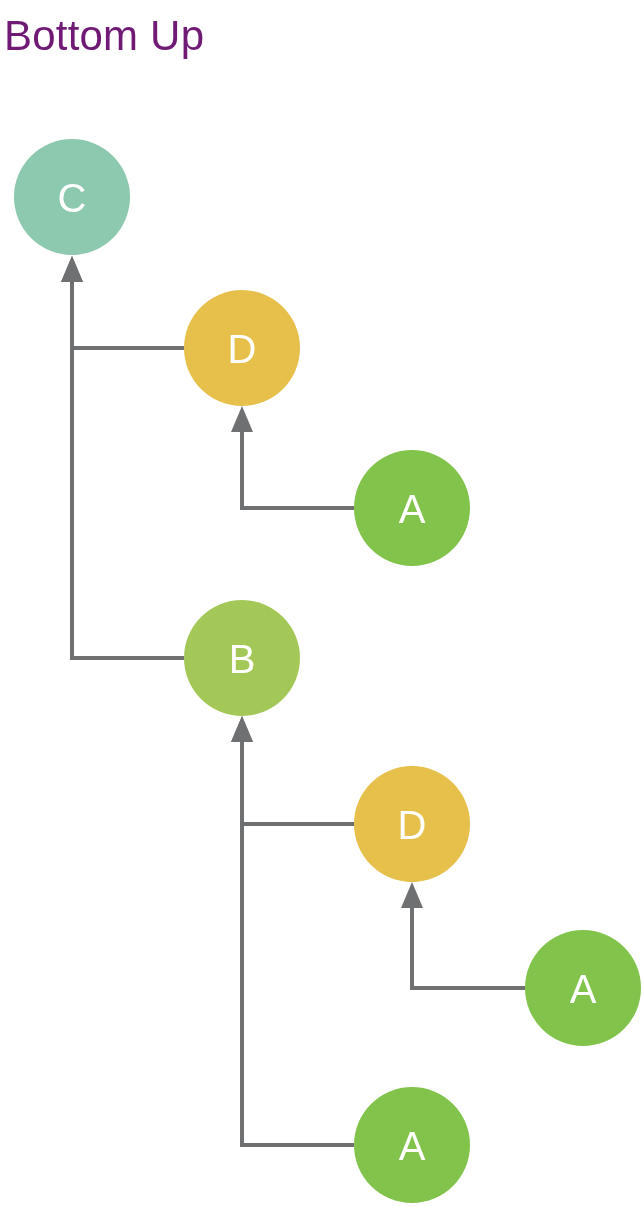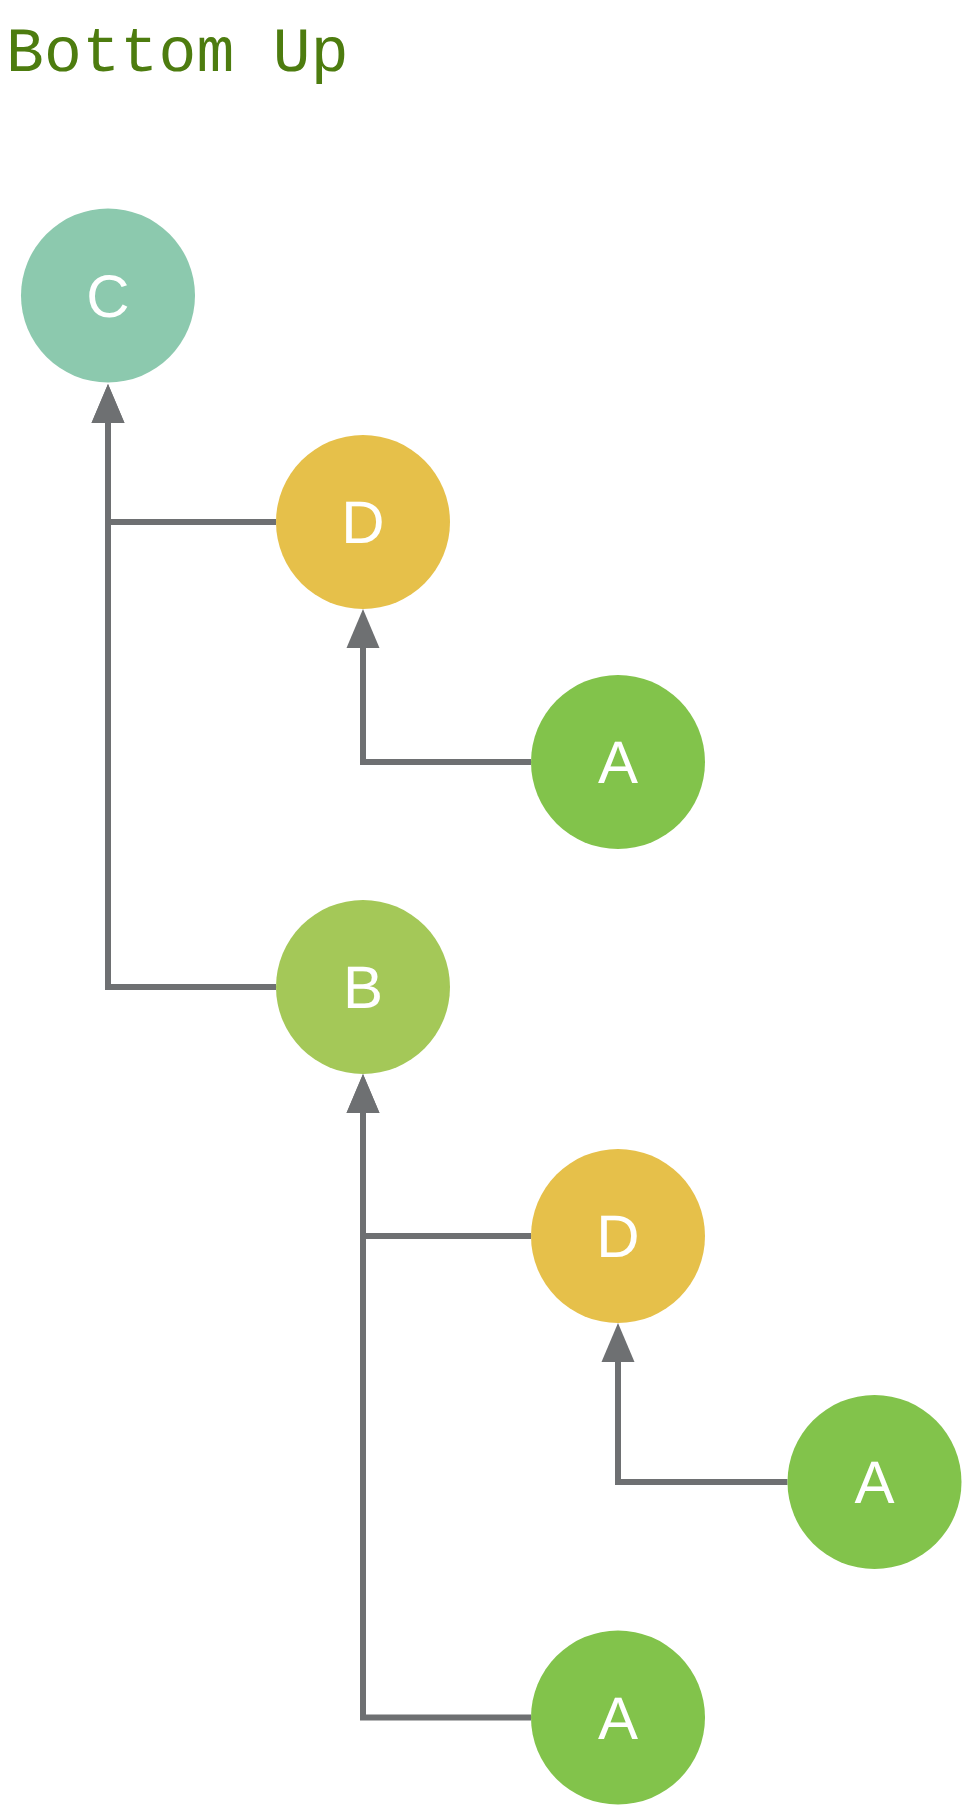--- a/index.html
+++ b/index.html
@@ -18,25 +18,25 @@
     position: absolute;
     top: 0;
     left: 0;
     width: 642px;
     height: 1206px;
   }
   #title {
     position: absolute;
     left: 4px;
     top: 13px;
-    font-family: Liberation Mono, monospace;
+    font-family: Liberation Sans, sans-serif;
     font-size: 42px;
     font-weight: 300;
     letter-spacing: 0.2px;
-    color: #4d7c0f;
+    color: #701a75;
     white-space: nowrap;
     line-height: 1.1;
   }
   svg#graph {
     position: absolute;
     left: 0;
     top: 0;
     width: 642px;
     height: 1206px;
     display: block;

